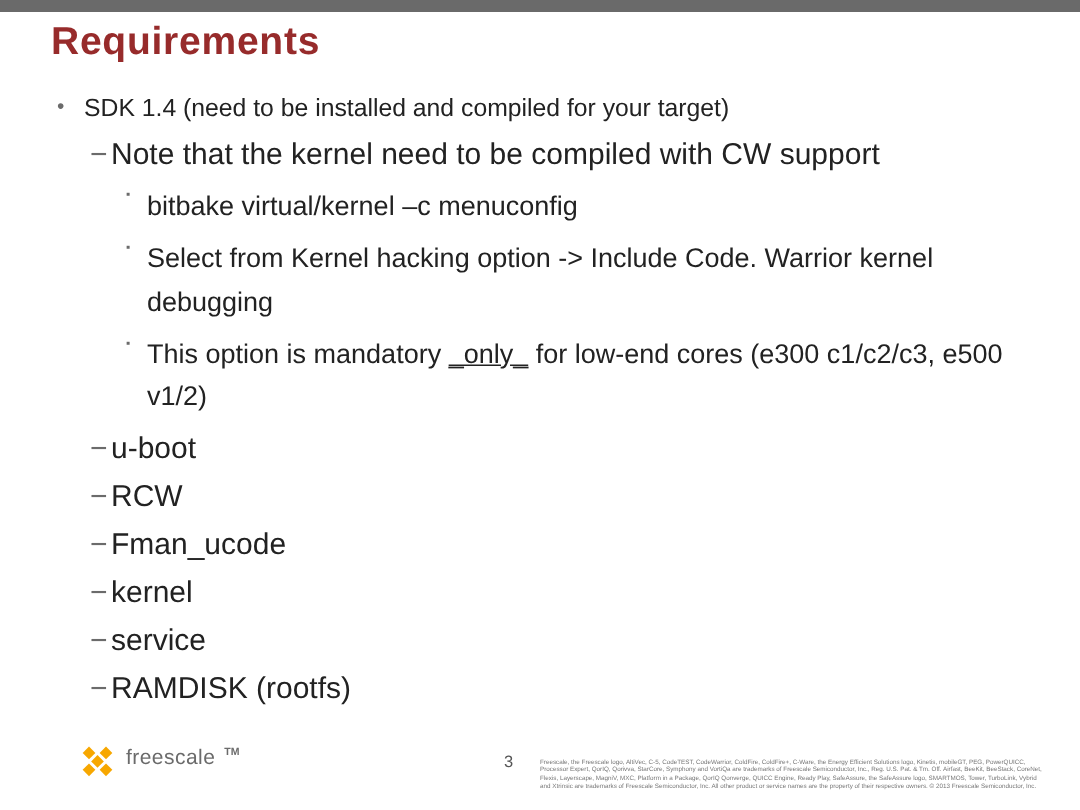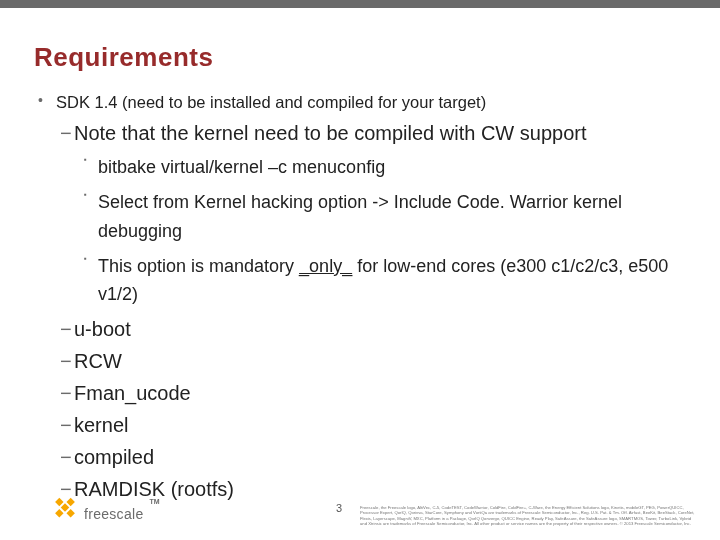--- a/index.html
+++ b/index.html
@@ -1,28 +1,28 @@
 <!DOCTYPE html>
 <html><head>
 <meta charset="utf-8">
 <style>
   html,body{margin:0;padding:0}
   body{width:720px;height:540px;background:#fff;font-family:Arial,Helvetica,sans-serif;color:#222;position:relative;overflow:hidden}
   .topbar{height:8px;background:#6a6a6a}
-  .content{padding:34px 34px 0 34px}
+  .content{padding:4px 34px 0 34px}
   .title{font-size:26px;font-weight:700;color:#972b2b;margin:0 0 18px 0;letter-spacing:.5px}
   .b1{font-size:16.5px;line-height:1.35;margin:0 0 6px 0;padding-left:22px;position:relative}
   .b1::before{content:'•';position:absolute;left:4px;top:0;font-size:14px;color:#6b6b6b}
   .b2{font-size:20px;line-height:1.4;margin:4px 0 4px 0;padding-left:40px;position:relative}
   .b2::before{content:'−';position:absolute;left:26px;top:0;color:#6b6b6b}
   .b3{font-size:18px;line-height:1.6;margin:6px 0;padding-left:64px;position:relative}
   .b3::before{content:'▪';position:absolute;left:50px;top:1px;font-size:8px;color:#6b6b6b}
   .und{text-decoration:underline}
   .footer{position:absolute;bottom:12px;left:0;right:0;height:46px}
-  .logo{position:absolute;left:52px;bottom:6px;display:flex;align-items:flex-end;gap:6px}
+  .logo{position:absolute;left:52px;bottom:6px;display:flex;align-items:flex-start;gap:6px}
   .logo-name{font-family:Arial,sans-serif;font-size:14px;color:#6b6b6b;letter-spacing:.3px}
   .tm{font-size:7px;color:#6b6b6b;font-weight:700;align-self:flex-start;margin-top:2px}
   .pgnum{position:absolute;left:336px;bottom:14px;font-size:11px;color:#555}
   .legal{position:absolute;left:360px;right:24px;bottom:2px;font-size:4.2px;line-height:1.25;color:#767676;font-family:Arial;word-break:break-word}
   .logo-mark svg{display:block}
 </style>
 </head>
 <body>
 
 <div class="topbar"></div>
@@ -38,21 +38,21 @@
   <div class="b3">Select from Kernel hacking option -&gt; Include Code. Warrior kernel debugging</div>
   <div class="b3">
     <span>This option is mandatory </span><span class="und">_only_</span><span> for low-end cores (e300 c1/c2/c3, e500 v1/2)</span>
   </div>
 
   <div id="second-level-list">
       <div class="b2">u-boot</div>
       <div class="b2">RCW</div>
       <div class="b2">Fman_ucode</div>
       <div class="b2">kernel</div>
-      <div class="b2">compiled</div>
+      <div class="b2">service</div>
       <div class="b2">RAMDISK (rootfs)</div>
     </div>
 </div>
 
 <div class="footer">
   <div class="logo">
     <span class="logo-mark">
       <svg width="26" height="26" viewBox="0 0 26 26">
         <g transform="rotate(45 13 13)">
           <rect x="9" y="1" width="6" height="6" fill="#f7a700"></rect>

